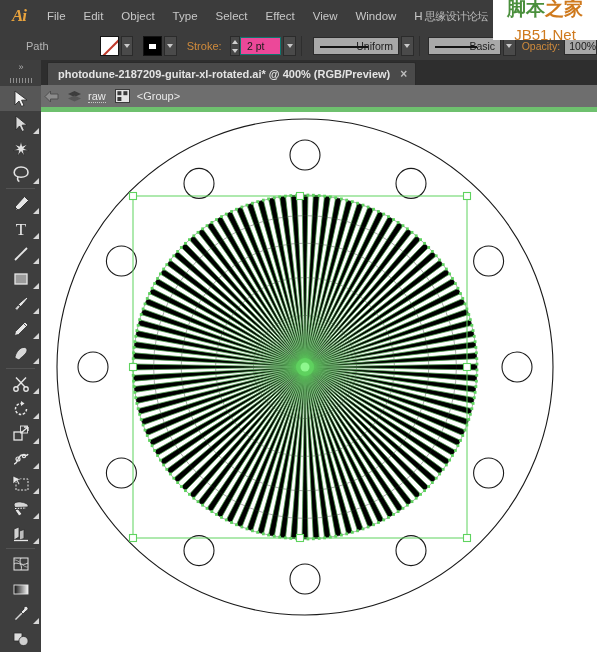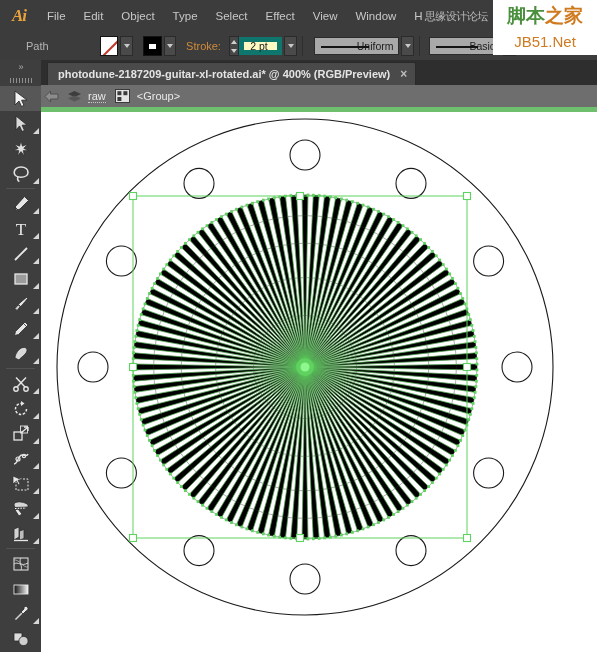--- a/index.html
+++ b/index.html
@@ -26,21 +26,21 @@
     display:flex;align-items:center;cursor:default;white-space:nowrap;
   }
   .wm-cn{
     color:#b9b9b9;font-size:11px;letter-spacing:-0.5px;
     display:flex;align-items:center;height:32px;padding-left:2px;
     white-space:nowrap;overflow:hidden;
   }
 
   
   .watermark{
-    position:absolute;right:0;top:0;width:104px;height:55px;
+    position:absolute;right:0;top:0;width:104px;height:40px;
     background:#ffffff;display:flex;flex-direction:column;
     align-items:center;justify-content:center;line-height:1;
     z-index:40;overflow:hidden;
   }
   .wm1{font-size:19px;font-weight:bold;white-space:nowrap;font-family:"DejaVu Sans",sans-serif;}
   .wm1 .g{color:#4a8f3c;}
   .wm1 .o{color:#cf7a1e;}
   .wm2{font-size:15px;color:#cf7a1e;margin-top:9px;font-family:"Liberation Sans",sans-serif;}
 
   
@@ -72,21 +72,21 @@
     margin-left:2px;display:flex;align-items:center;justify-content:center;
   }
   .ddbtn .car{width:0;height:0;border-left:3px solid transparent;border-right:3px solid transparent;border-top:4px solid #c9c9c9;}
   .spin{
     width:11px;height:18px;background:#474747;border:1px solid #2b2b2b;margin-left:8px;
     display:flex;flex-direction:column;align-items:center;justify-content:space-around;
   }
   .spin .u{width:0;height:0;border-left:3px solid transparent;border-right:3px solid transparent;border-bottom:4px solid #d0d0d0;}
   .spin .d{width:0;height:0;border-left:3px solid transparent;border-right:3px solid transparent;border-top:4px solid #d0d0d0;}
   .numfield{
-    width:52px;height:18px;background:#fef9c3;border:5px solid #0f766e;
+    width:52px;height:18px;background:#ec4899;border:1px solid #0f766e;
     color:#1b1b1b;font-size:10.5px;display:flex;align-items:center;padding-left:6px;box-sizing:border-box;
   }
   .profbox{
     height:18px;background:#a9a9a9;border:1px solid #2b2b2b;
     display:flex;align-items:center;justify-content:flex-end;
     color:#1d1d1d;font-size:10.5px;padding:0 5px;box-sizing:border-box;position:relative;
   }
   .profbox .ln{position:absolute;left:6px;top:50%;width:48px;height:2px;background:#141414;}
   .opfield{
     width:40px;height:18px;background:#a9a9a9;border:1px solid #2b2b2b;

